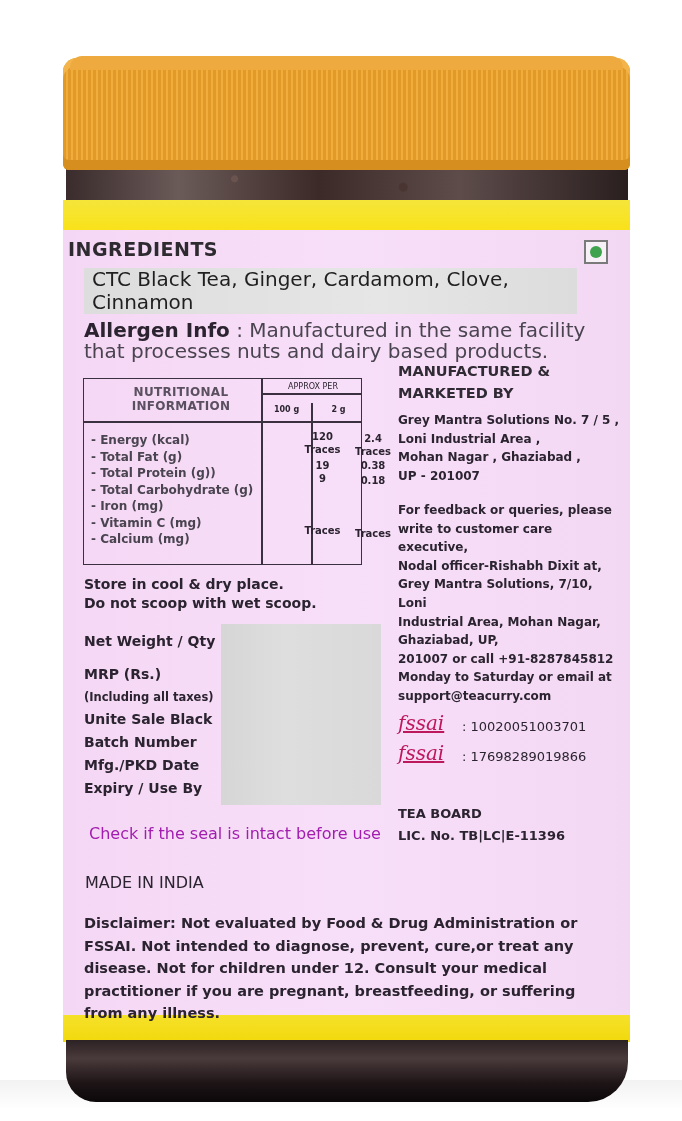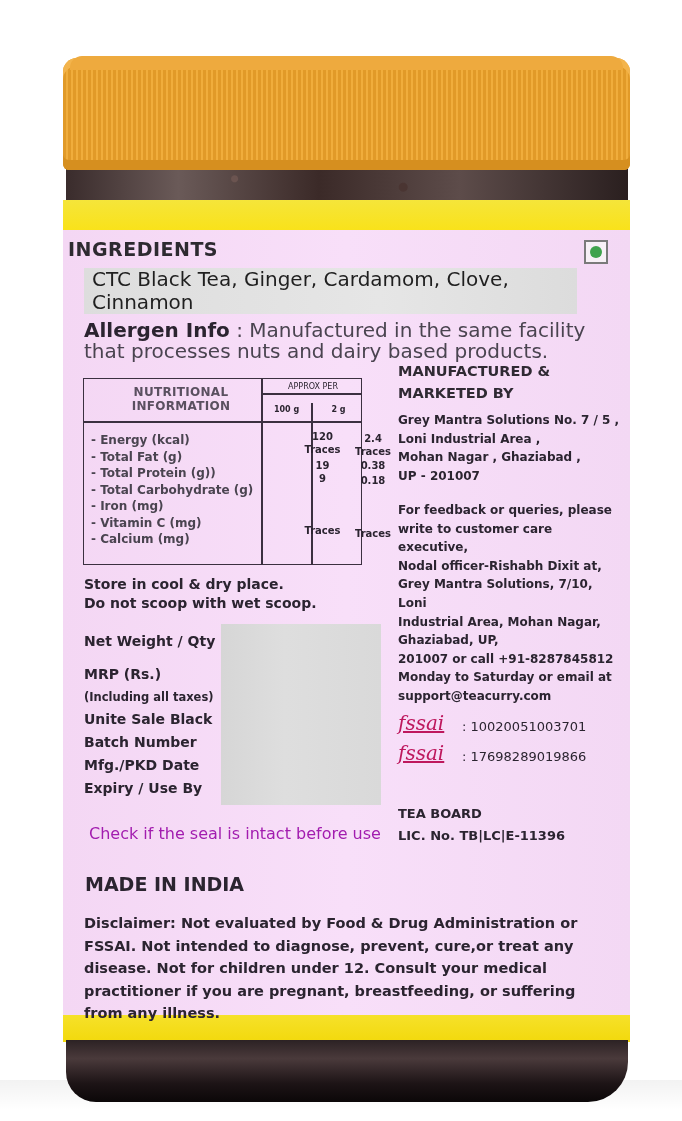--- a/index.html
+++ b/index.html
@@ -46,21 +46,21 @@
   .graybox { left:221px; top:624px; width:160px; height:181px; background:linear-gradient(90deg,#d6d6d6,#dedede 40%,#d9d9d9); }
   .seal { left:83px; top:824px; font-size:16px; color:#a21caf;margin-left:6px; }
 
   .mfg-h { left:398px; top:360px; font-size:14.5px; line-height:22px; font-weight:bold; color:#2f2a33; }
   .mfg-addr { left:398px; top:411px; font-size:12px; line-height:18.5px; font-weight:bold; color:#2b2430; }
   .feedback { left:398px; top:501px; width:225px; font-size:12px; line-height:18.6px; font-weight:bold; color:#2b2430; }
   .fssai { position:absolute; left:398px; font-family:"DejaVu Serif", serif; font-style:italic; font-size:20px; color:#be185d; text-decoration:underline; }
   .fssai-num { position:absolute; left:462px; font-size:13px; font-weight:normal; color:#2b2430; }
   .teaboard { left:398px; top:803px; font-size:13px; line-height:22px; font-weight:bold; color:#2b2430; }
 
-  .made { left:85px; top:873px; font-size:19px; font-weight:bold; color:#2b2430; }
+  .made { left:85px; top:873px; font-size:16px; font-weight:normal; color:#2b2430; }
   .disclaimer { left:84px; top:912px; width:530px; font-size:14.5px; line-height:22.5px; font-weight:bold; color:#2b2430; }
 </style>
 </head>
 <body>
 
 <div class="abs tea-top"></div>
 <div class="abs cap"></div>
 <div class="abs cap-top"></div>
 <div class="abs yband-top"></div>
 <div class="abs label"></div>

